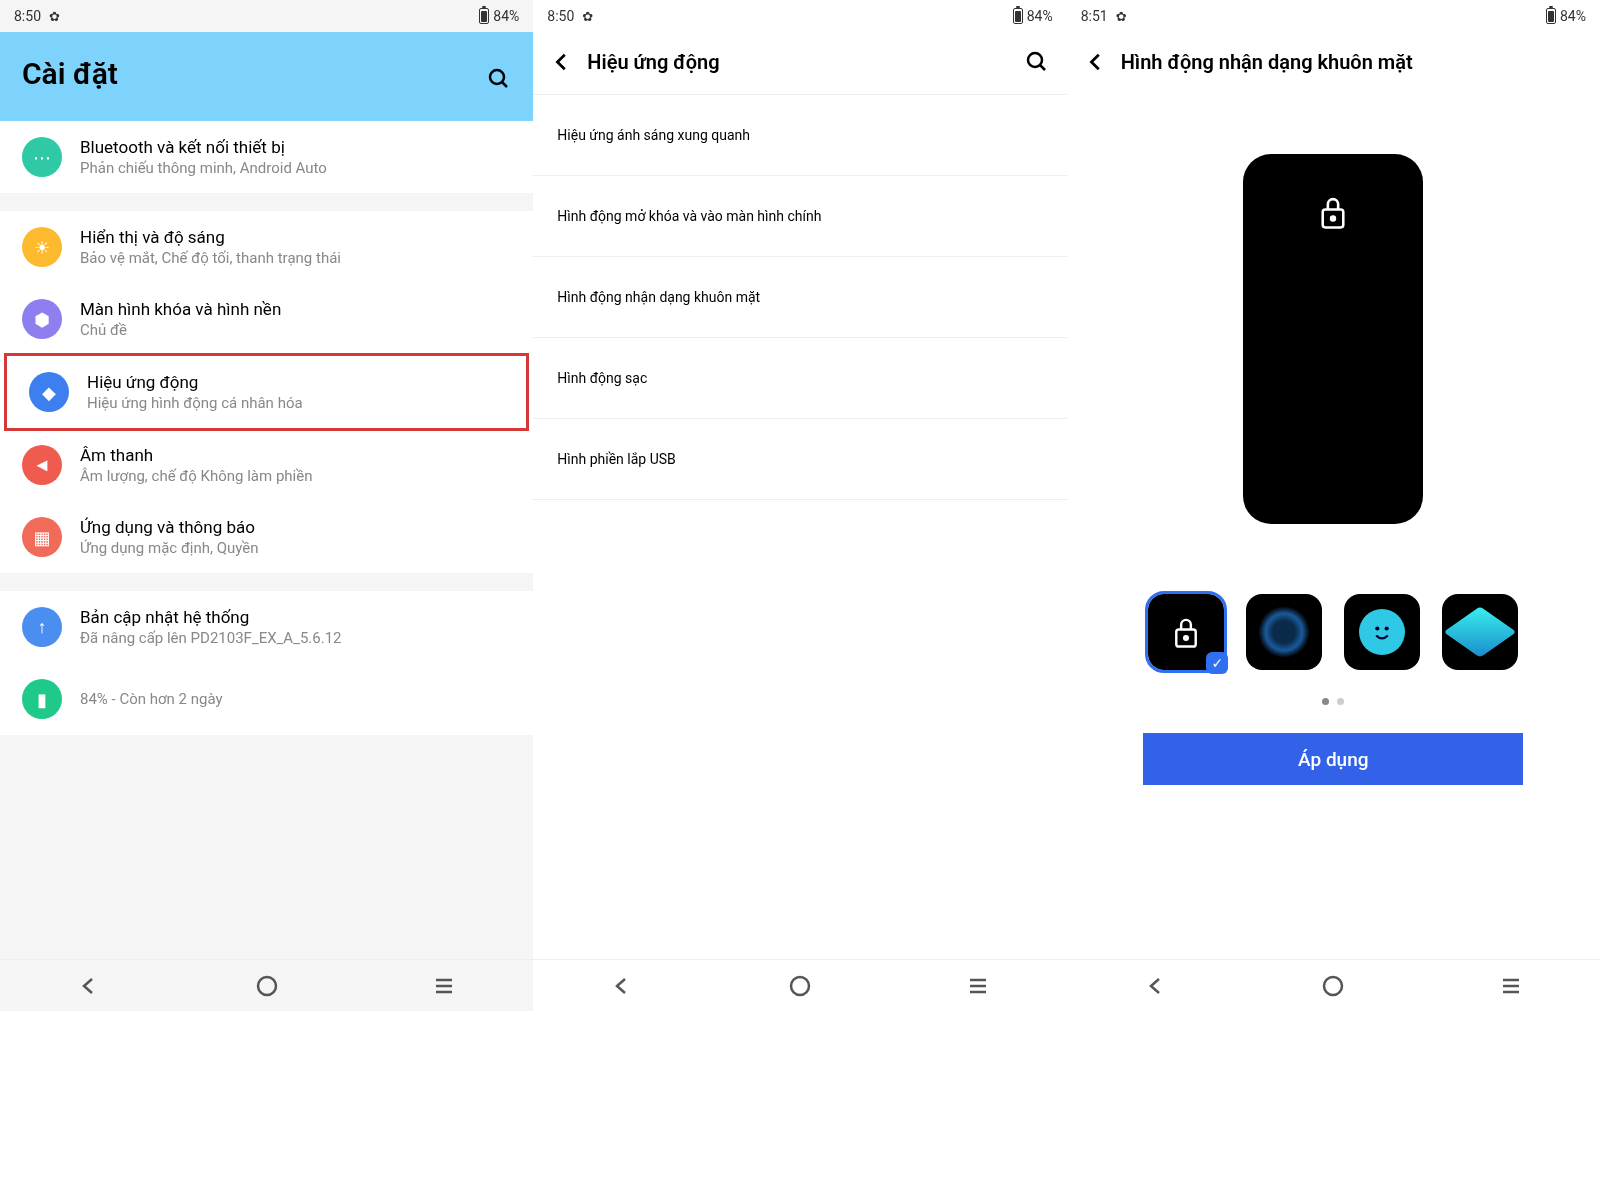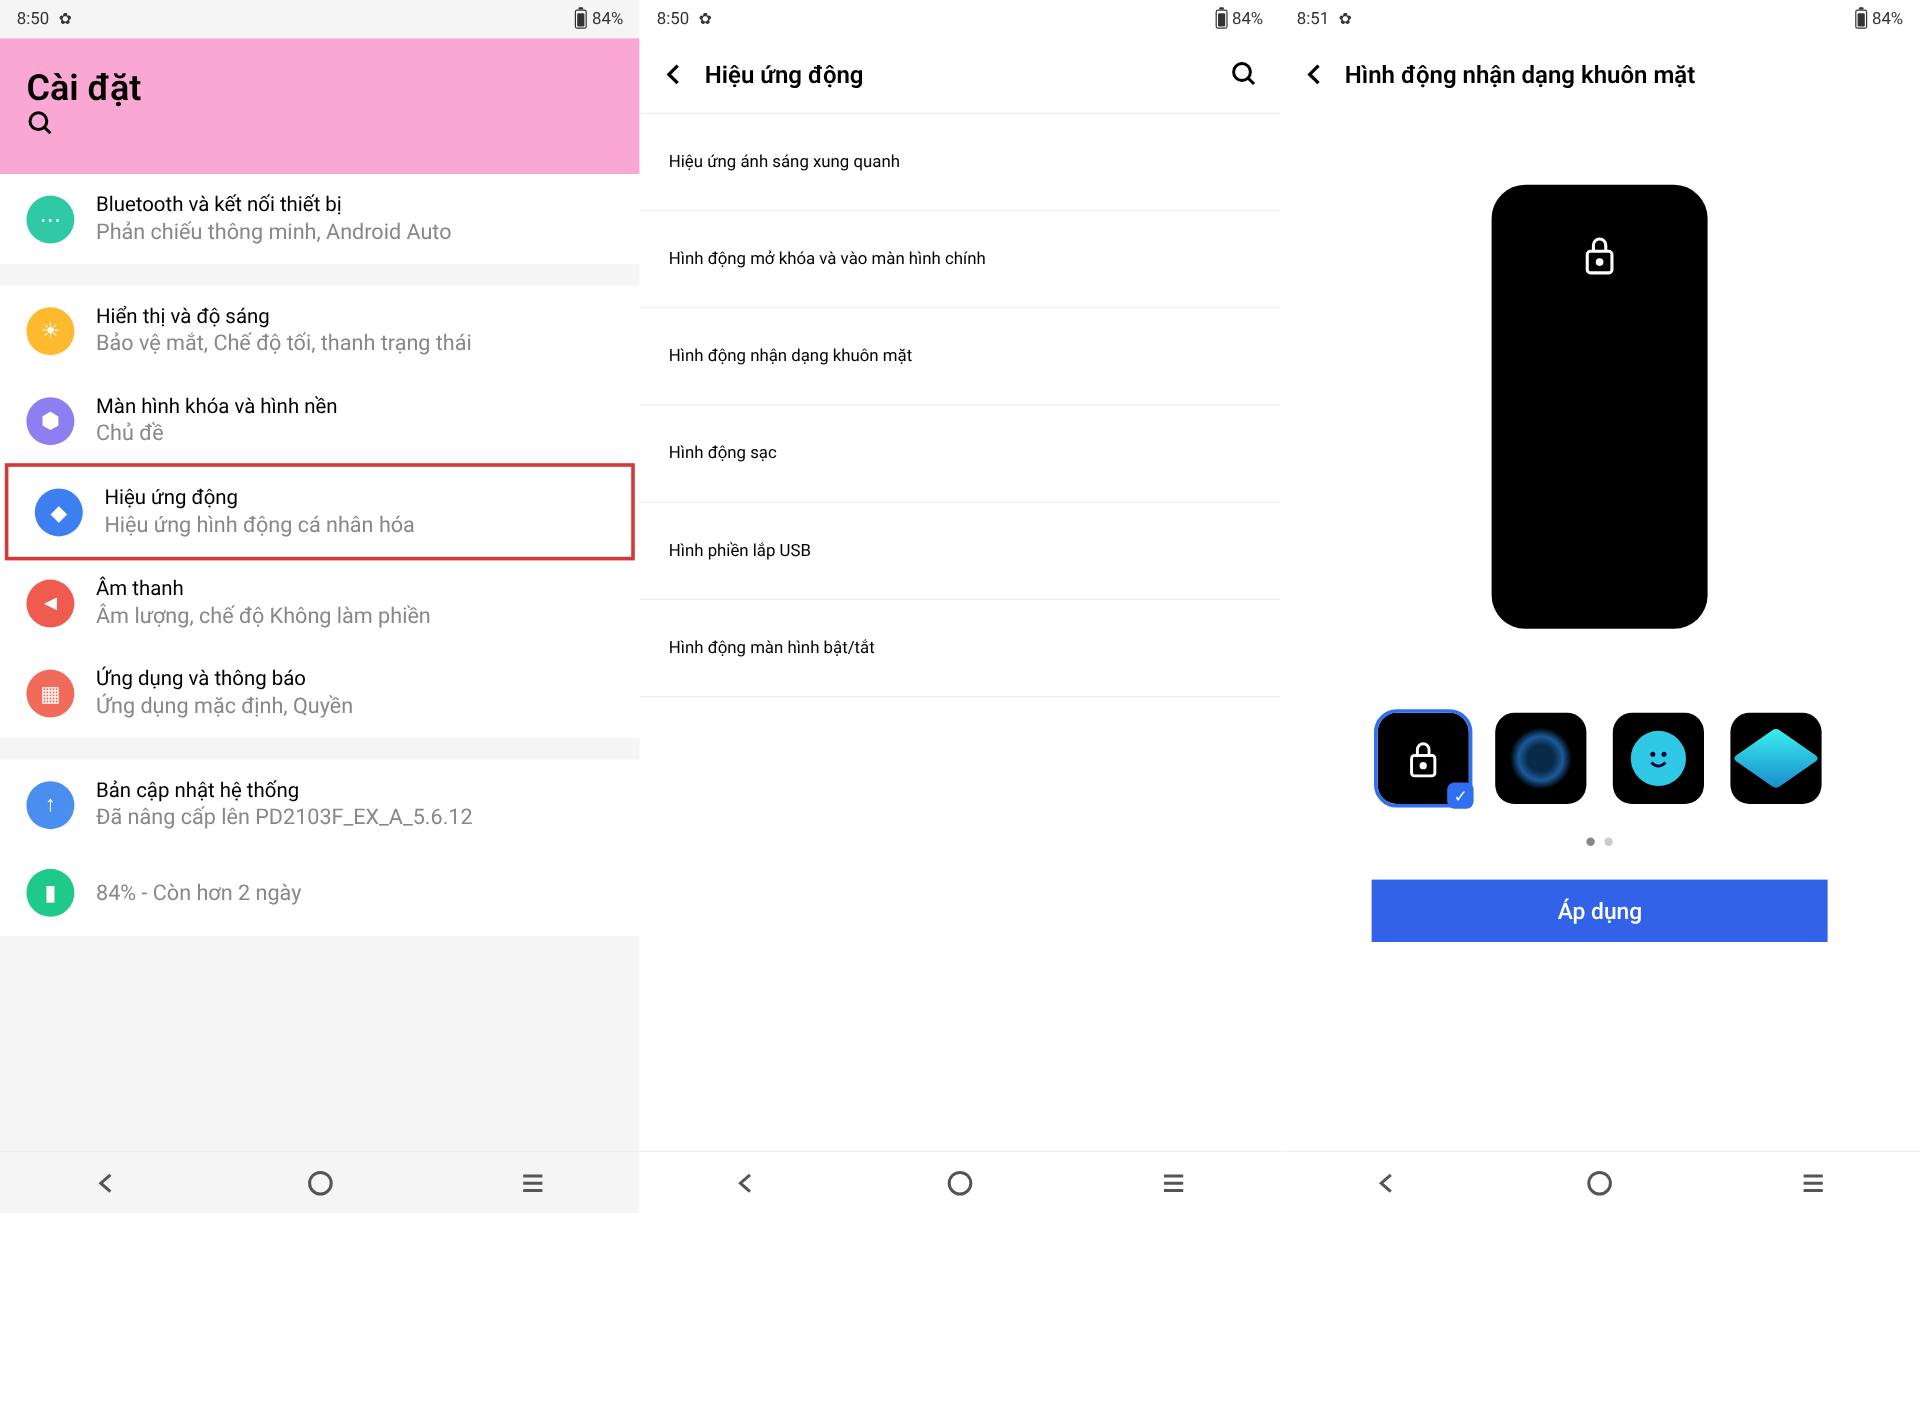--- a/index.html
+++ b/index.html
@@ -11,31 +11,31 @@
 
 .status-bar { height: 32px; display: flex; justify-content: space-between; align-items: center; padding: 0 14px; font-size: 14px; color: #333; background: transparent; }
 .status-left { display: flex; align-items: center; gap: 8px; }
 .status-right { display: flex; align-items: center; gap: 4px; }
 .gear-sm { font-size: 13px; }
 .battery-icon { display: inline-block; width: 10px; height: 16px; border: 1.5px solid #333; border-radius: 2px; position: relative; }
 .battery-icon::before { content: ""; position: absolute; top: -3px; left: 2px; width: 4px; height: 2px; background: #333; border-radius: 1px; }
 .battery-icon::after { content: ""; position: absolute; bottom: 1px; left: 1px; right: 1px; height: 80%; background: #333; border-radius: 1px; }
 
 
-.s1-header { padding: 24px 22px 30px; display: flex; justify-content: space-between; align-items: flex-start; background: #f9a8d4; flex-direction: column; }
+.s1-header { padding: 24px 22px 30px; display: flex; justify-content: space-between; align-items: flex-end; background: #7dd3fc; }
 .s1-title { font-size: 30px; font-weight: 600; color: #000; }
 .search-icon { width: 24px; height: 24px; }
 
 
 .settings-group { background: #fff; }
 .settings-item { display: flex; align-items: center; padding: 16px 22px; gap: 18px; position: relative; }
 .settings-icon { width: 40px; height: 40px; border-radius: 50%; display: flex; align-items: center; justify-content: center; flex-shrink: 0; }
 .settings-text { flex: 1; }
 .settings-title { font-size: 17px; color: #000; font-weight: 400; margin-bottom: 2px; }
-.settings-sub { font-size: 18px; color: #888; }
+.settings-sub { font-size: 15px; color: #888; }
 .gap { height: 18px; background: #f5f5f5; }
 .highlight-box { border: 3px solid #d53838; margin: -2px 4px; }
 
 
 .ic-teal { background: #2fc9a5; }
 .ic-yellow { background: #fdba2f; }
 .ic-purple { background: #8e7ff0; }
 .ic-blue { background: #3d7fef; }
 .ic-red { background: #f05b4f; }
 .ic-red2 { background: #f06b5a; }
@@ -217,21 +217,20 @@
         <line x1="20" y1="20" x2="15" y2="15"></line>
       </svg>
   </div>
 
   <div class="s2-list">
     <div class="s2-item">Hiệu ứng ánh sáng xung quanh</div>
     <div class="s2-item">Hình động mở khóa và vào màn hình chính</div>
     <div class="s2-item">Hình động nhận dạng khuôn mặt</div>
     <div class="s2-item">Hình động sạc</div>
     <div class="s2-item">Hình phiền lắp USB</div>
-    <div class="s2-item">Hình động màn hình bật/tắt</div>
   </div>
 
   <div style="flex:1"></div>
   <div class="nav-bar">
     <svg class="nav-btn" viewBox="0 0 24 24" fill="none" stroke="#555" stroke-width="2.5">
         <polyline points="15,5 7,12 15,19"></polyline>
       </svg>
     <svg class="nav-btn" viewBox="0 0 24 24" fill="none" stroke="#555" stroke-width="2.5">
         <circle cx="12" cy="12" r="9"></circle>
       </svg>

